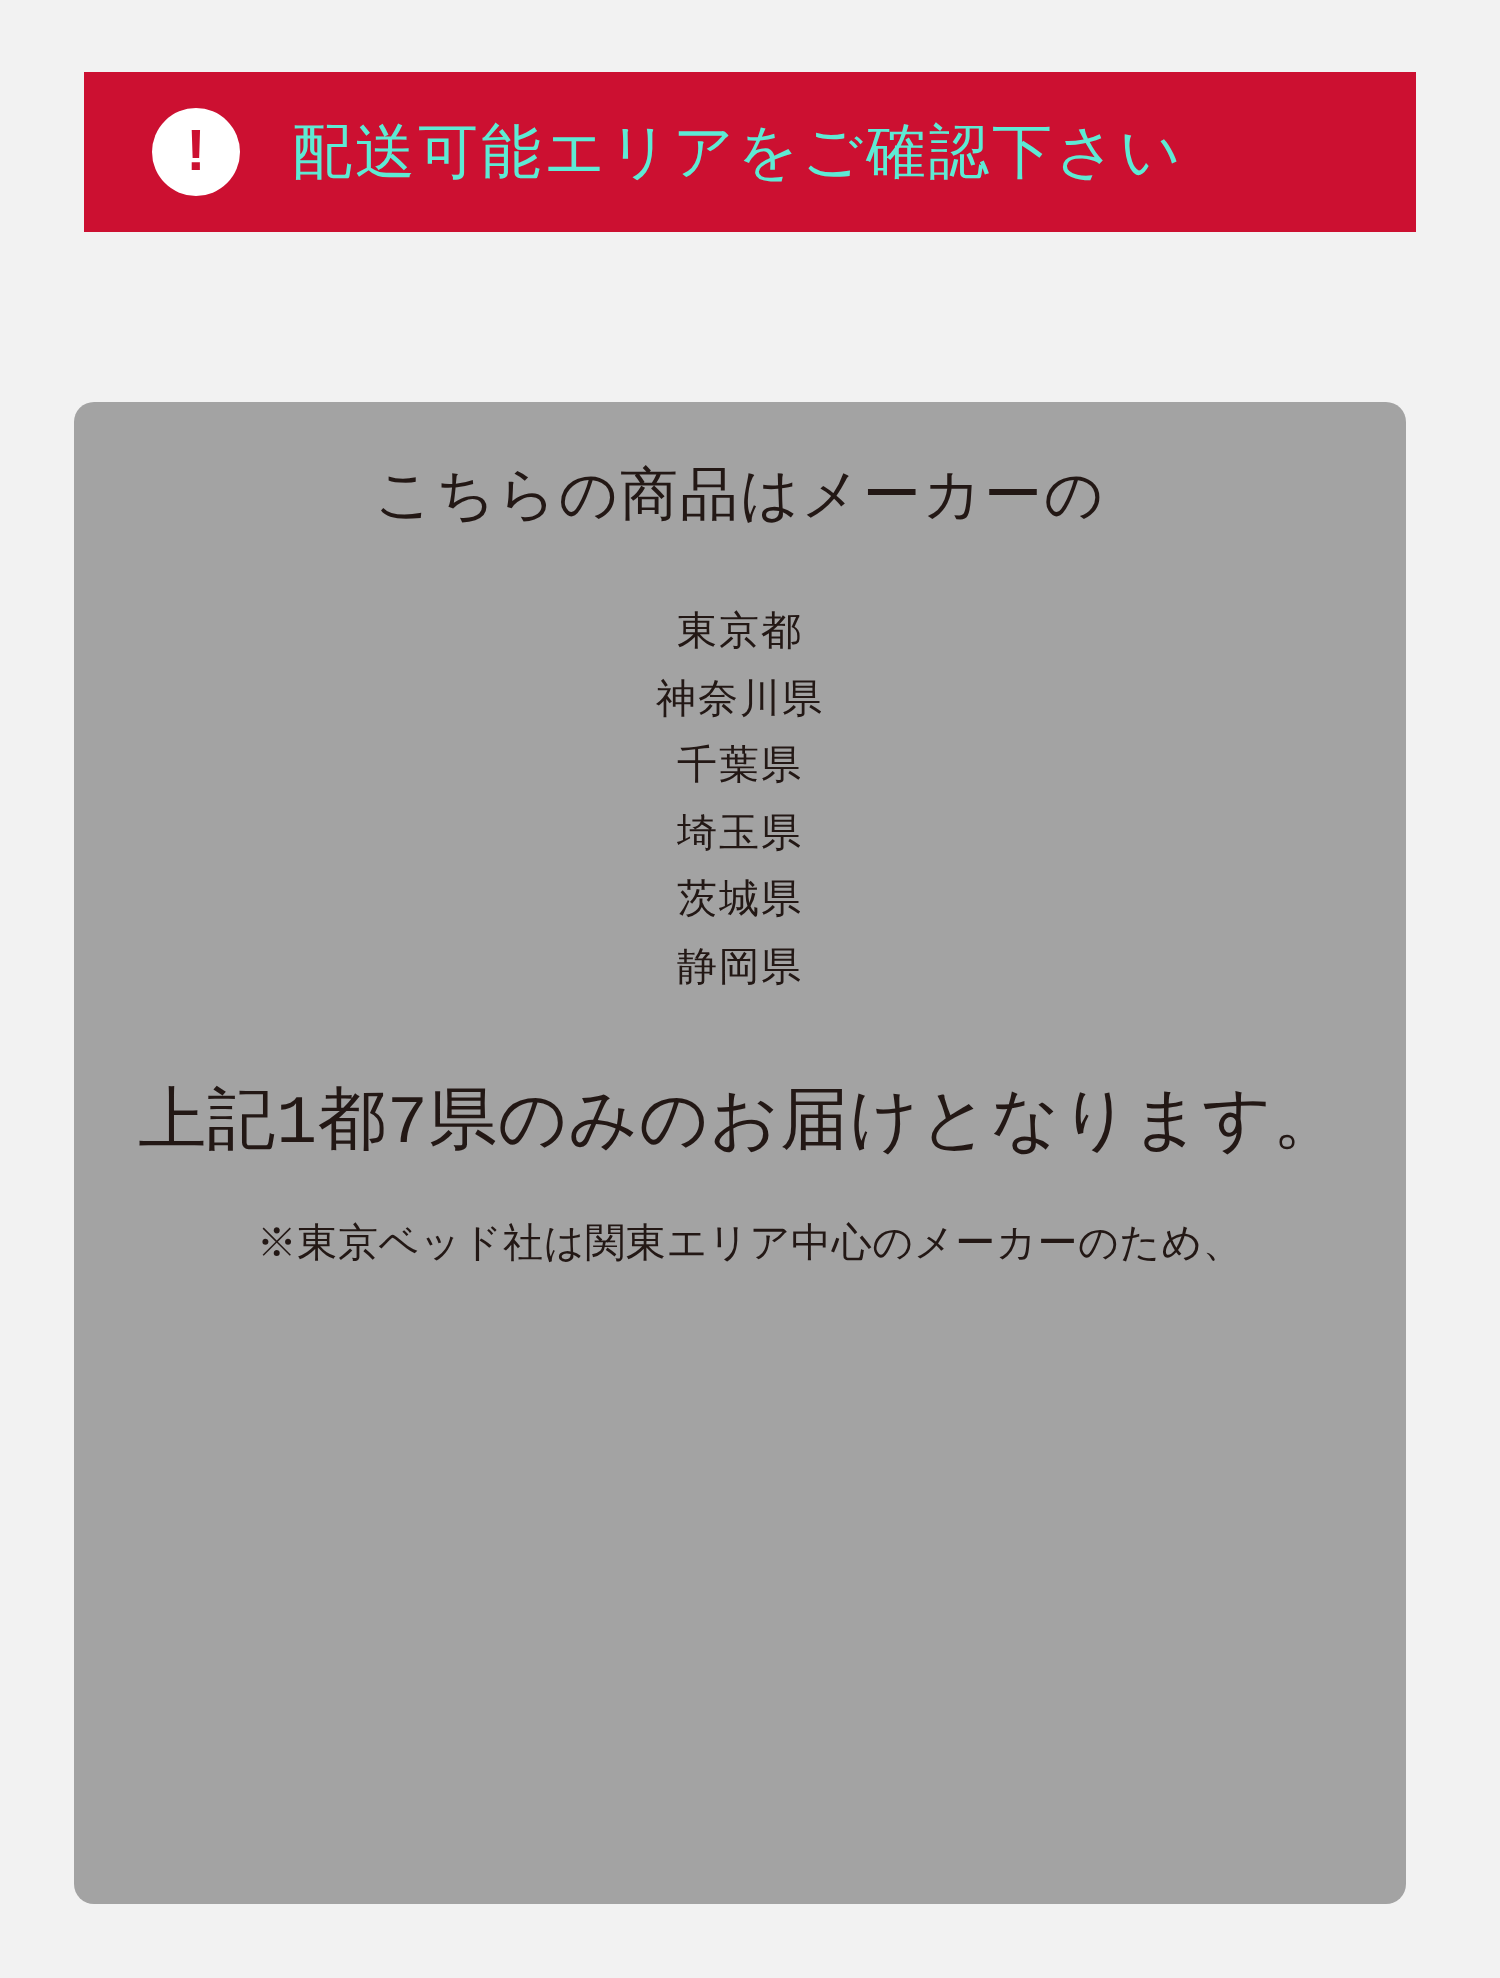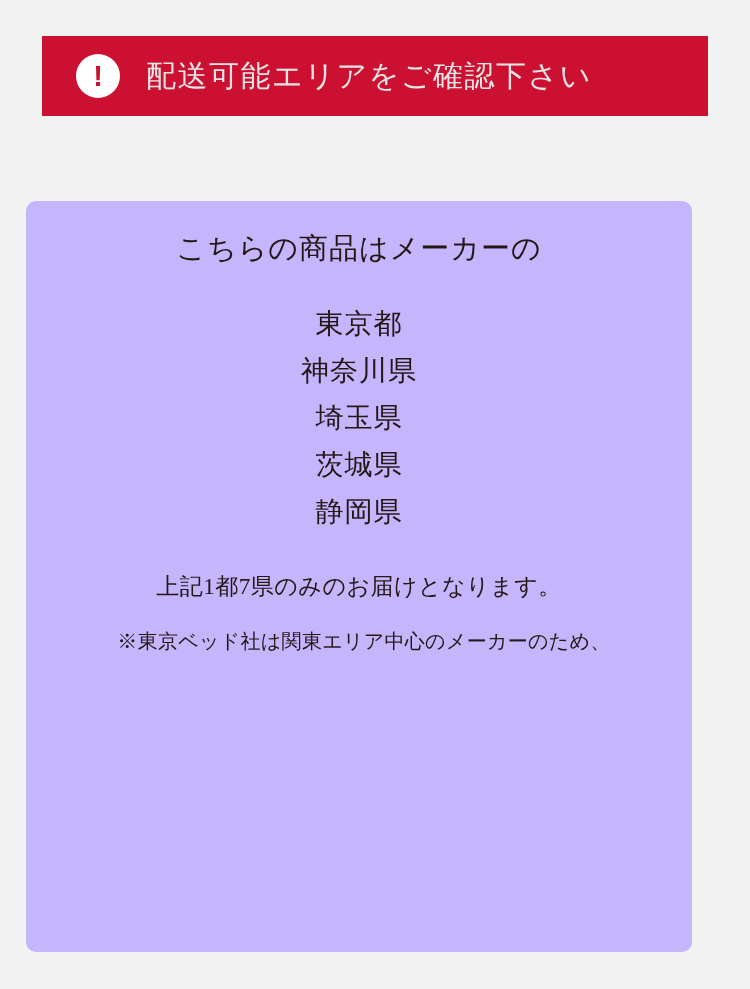--- a/index.html
+++ b/index.html
@@ -44,35 +44,35 @@
     display: flex;
     align-items: center;
     justify-content: center;
     font-family: "Liberation Sans", sans-serif;
     font-weight: bold;
     font-size: 29px;
     line-height: 1;
   }
   .banner-title {
     margin-left: 26px;
-    color: #e5e5e5;
+    color: #5eead4;
     font-size: 30px;
     letter-spacing: 1.5px;
     font-family: Liberation Sans, sans-serif;
     white-space: nowrap;
   }
 
   
   .card {
     position: absolute;
-    left: 26px;
+    left: 37px;
     top: 201px;
     width: 666px;
     height: 751px;
-    background: #c4b5fd;
+    background: #a3a3a3;
     border-radius: 10px;
     box-sizing: border-box;
     padding: 26px 28px 20px 28px;
     text-align: center;
   }
   .lead {
     font-size: 29px;
     line-height: 1.48;
     letter-spacing: 1px;
     margin: 0;
@@ -80,29 +80,30 @@
   .lead-line {
     display: block;
     white-space: nowrap;
   }
   .area-list {
     list-style: none;
     margin: 30px 0 0 0;
     padding: 0;
   }
   .area-list li {
-    font-size: 28px;
+    font-size: 20px;
     line-height: 1.68;
     letter-spacing: 1px;
   }
   .summary {
     margin: 36px 0 0 0;
-    font-size: 23px;
+    font-size: 34px;
     letter-spacing: 0.5px;
     white-space: nowrap;
+    font-family: Liberation Mono, monospace;
   }
   .note {
     margin: 24px 0 0 0;
     font-size: 20px;
     line-height: 1.55;
     text-align: center;
     padding-left: 10px;
     letter-spacing: 0.3px;
   }
   .note-line {
@@ -124,20 +125,21 @@
 
   <div class="card">
 
     <p class="lead">
       <span class="lead-line">こちらの商品はメーカーの</span>
     </p>
 
     <ul class="area-list">
       <li>東京都</li>
       <li>神奈川県</li>
+      <li>千葉県</li>
       <li>埼玉県</li>
       <li>茨城県</li>
       <li>静岡県</li>
     </ul>
 
     <p class="summary">上記1都7県のみのお届けとなります。</p>
 
     <p class="note">
       <span class="note-line">※東京ベッド社は関東エリア中心のメーカーのため、</span>
     </p>

